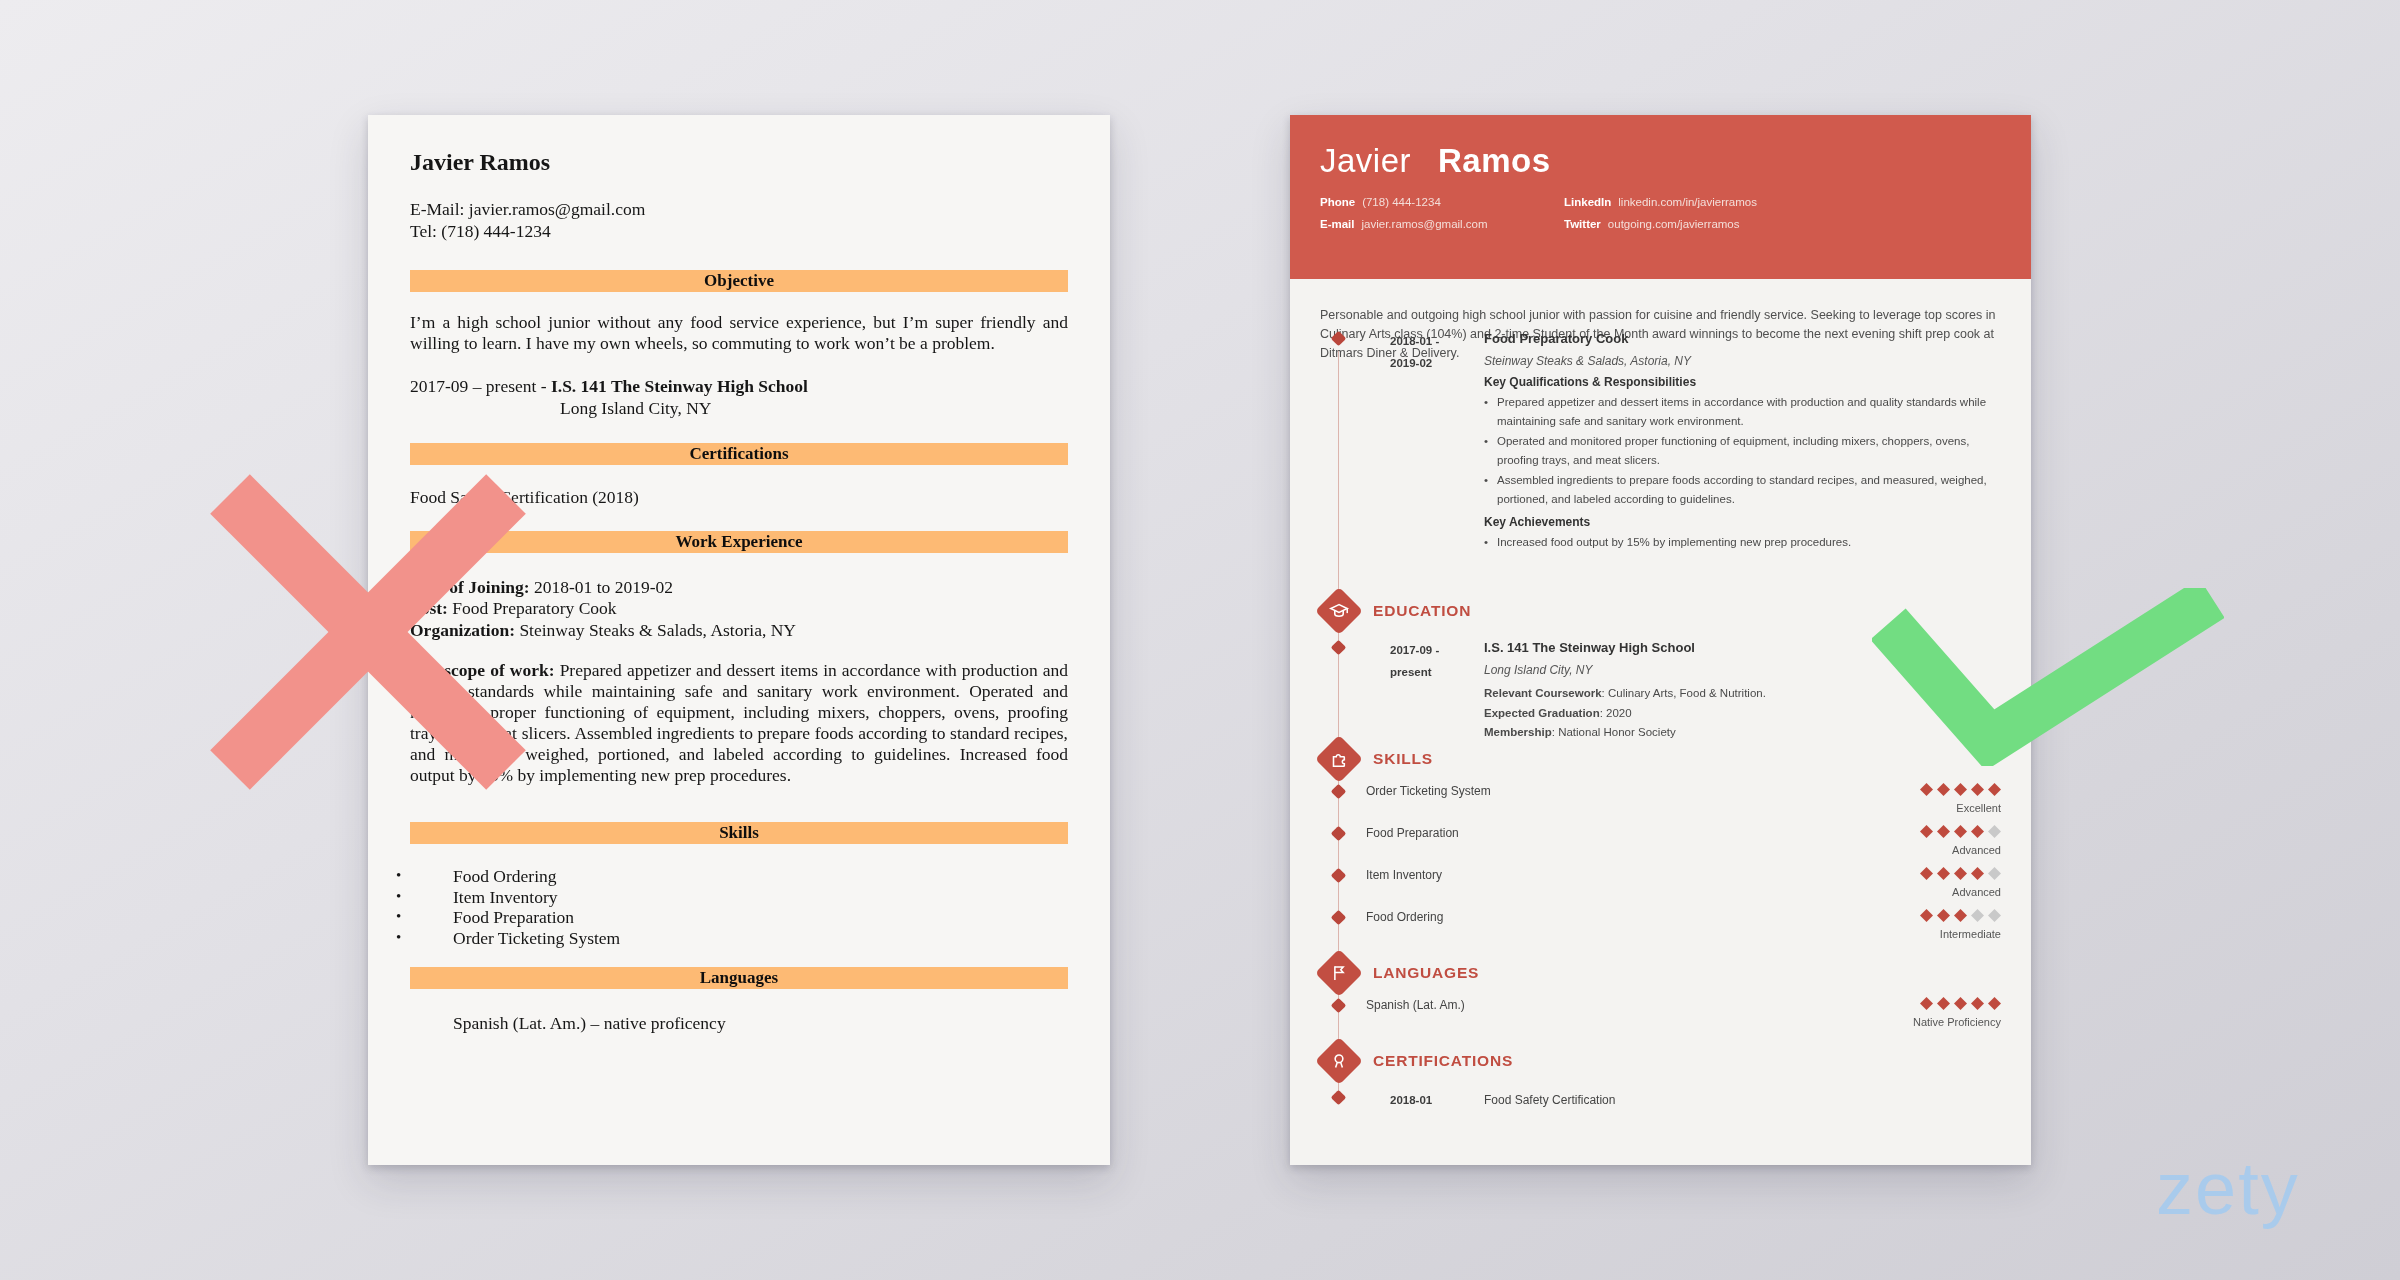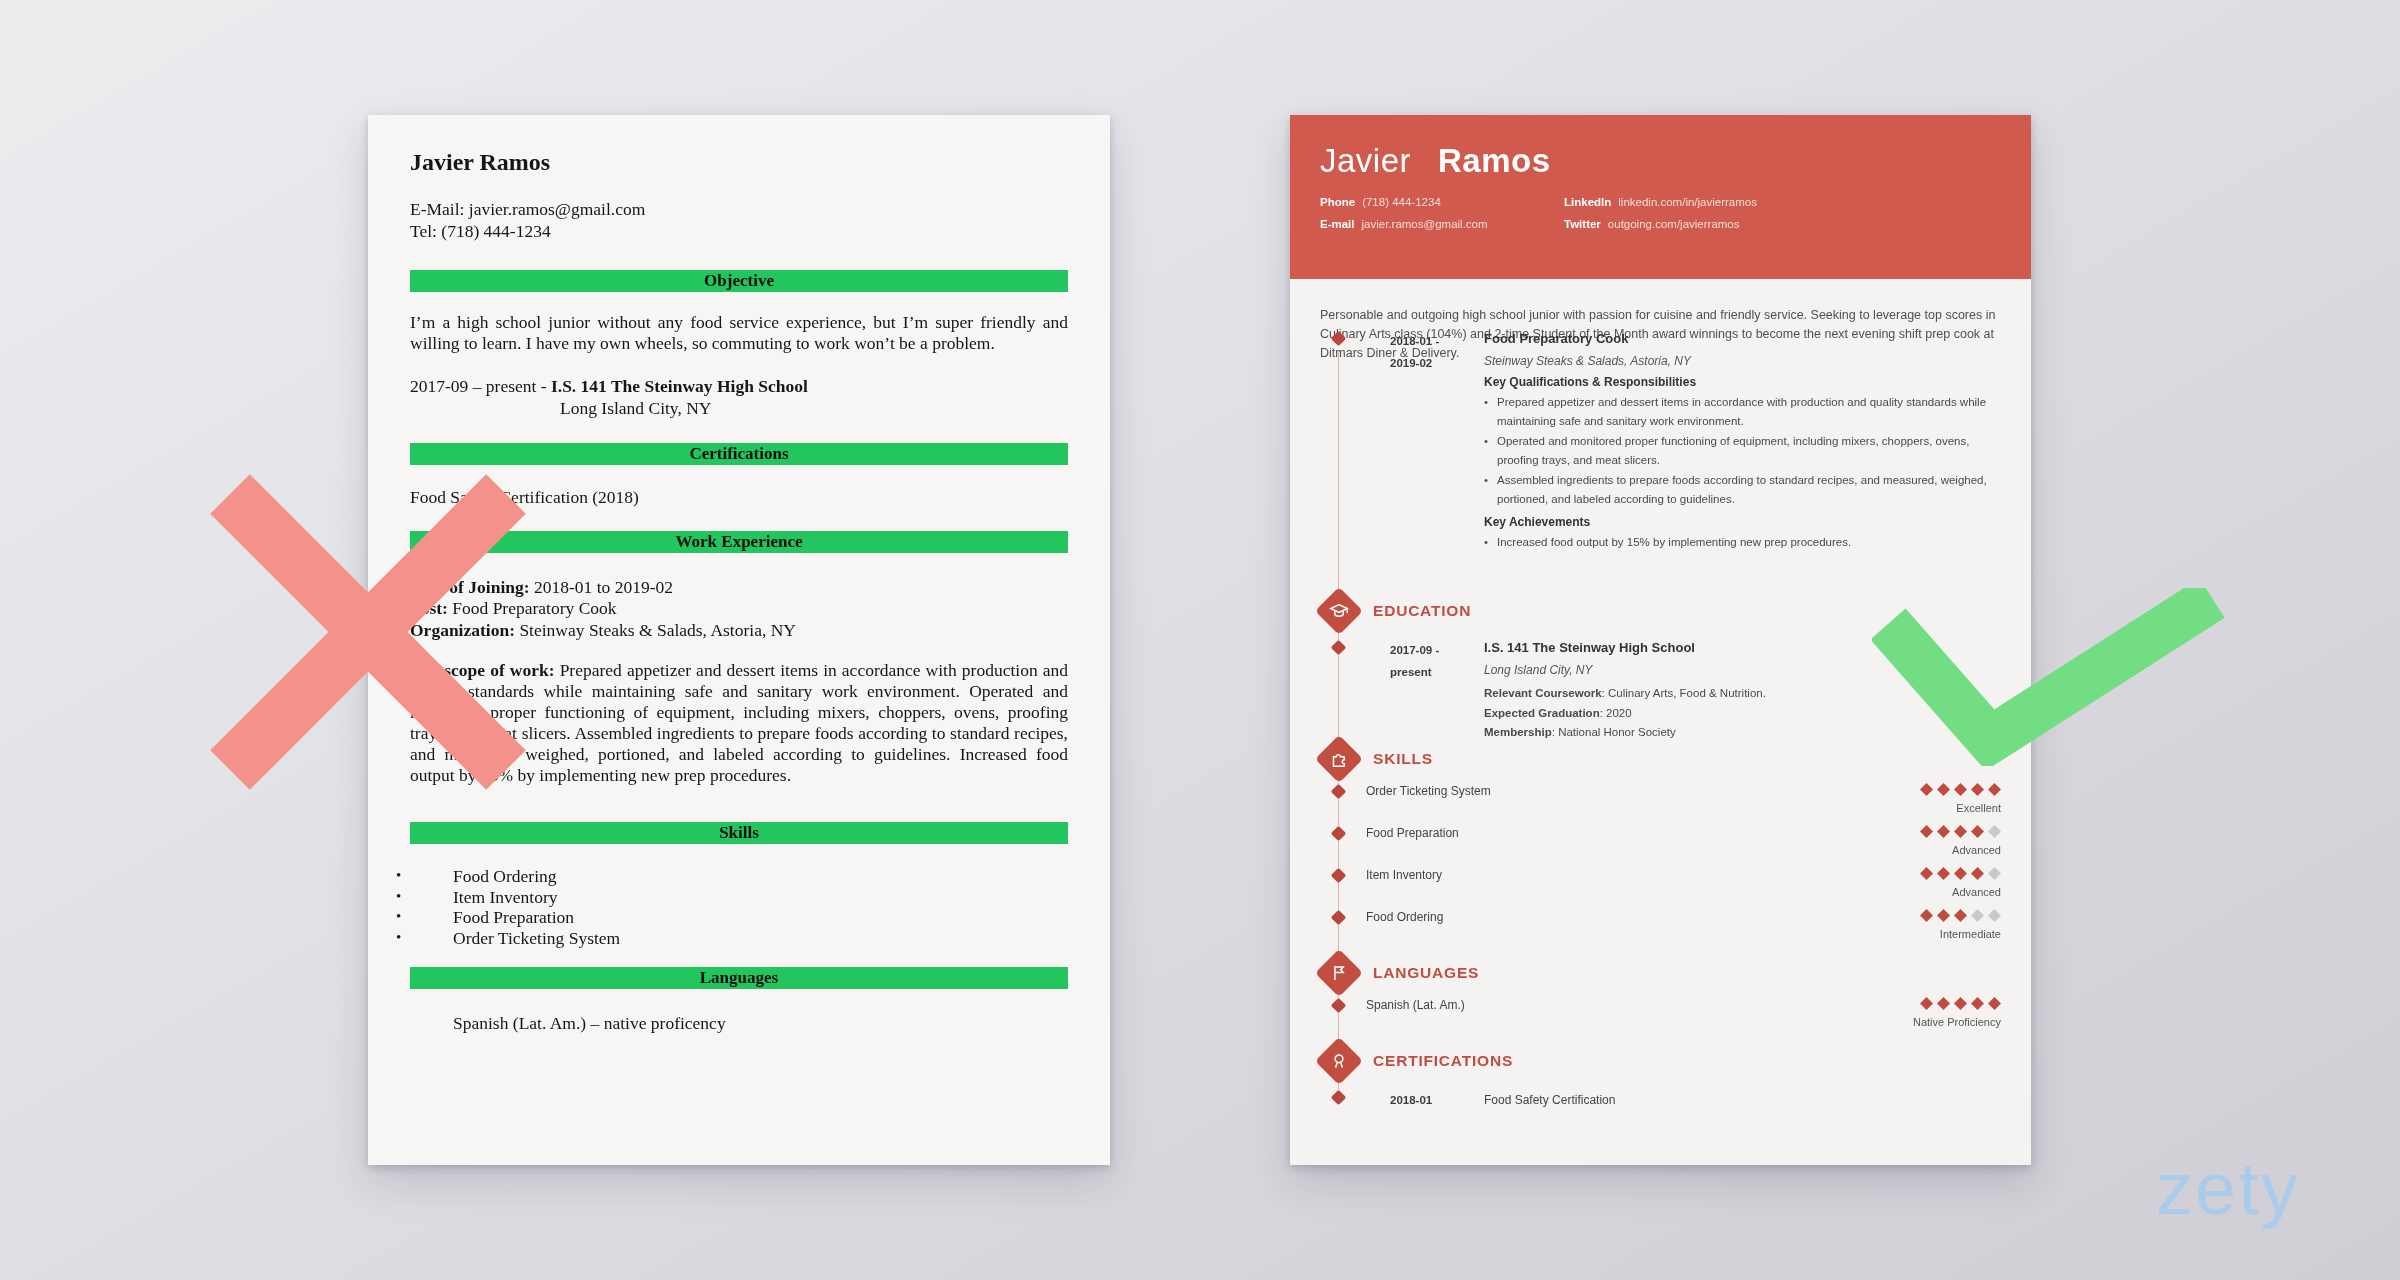--- a/index.html
+++ b/index.html
@@ -7,21 +7,21 @@
   .stage{position:relative;width:2400px;height:1280px;
          background:linear-gradient(150deg,#edecef 0%,#e2e1e6 38%,#d6d5db 75%,#cfced5 100%);}
 
   
   .page-left{position:absolute;left:368px;top:115px;width:742px;height:1050px;background:#f7f6f4;
              box-shadow:0 3px 8px rgba(40,40,60,.20),0 16px 38px rgba(40,40,60,.16);
              font-family:"Liberation Serif",serif;color:#161616;}
   .pl-inner{padding:34px 42px 0 42px;}
   .pl-name{font-size:24px;font-weight:bold;}
   .pl-contact{margin-top:22px;font-size:17.5px;line-height:22px;}
-  .pl-bar{background:#22c55e;height:22px;line-height:22px;text-align:center;
+  .pl-bar{background:#fdba74;height:22px;line-height:22px;text-align:center;
           font-weight:bold;font-size:17px;color:#0e0e0e;}
   .pl-par{font-size:17.5px;line-height:21px;text-align:justify;}
   .mt28{margin-top:28px}.mt20{margin-top:20px}.mt22{margin-top:22px}.mt24{margin-top:24px}
   .mt19{margin-top:19px}.mt36{margin-top:36px}
   .pl-line{font-size:17.5px;line-height:21.5px;}
   .pl-acad2{padding-left:150px;}
   .b{font-weight:bold;}
   .pl-list{margin:22px 0 0 0;padding:0;list-style:none;font-size:17.5px;line-height:20.5px;}
   .pl-list li{position:relative;padding-left:57px;margin-left:-14px;}
   .pl-bullet{position:absolute;left:0;top:-1px;font-size:15px;}

